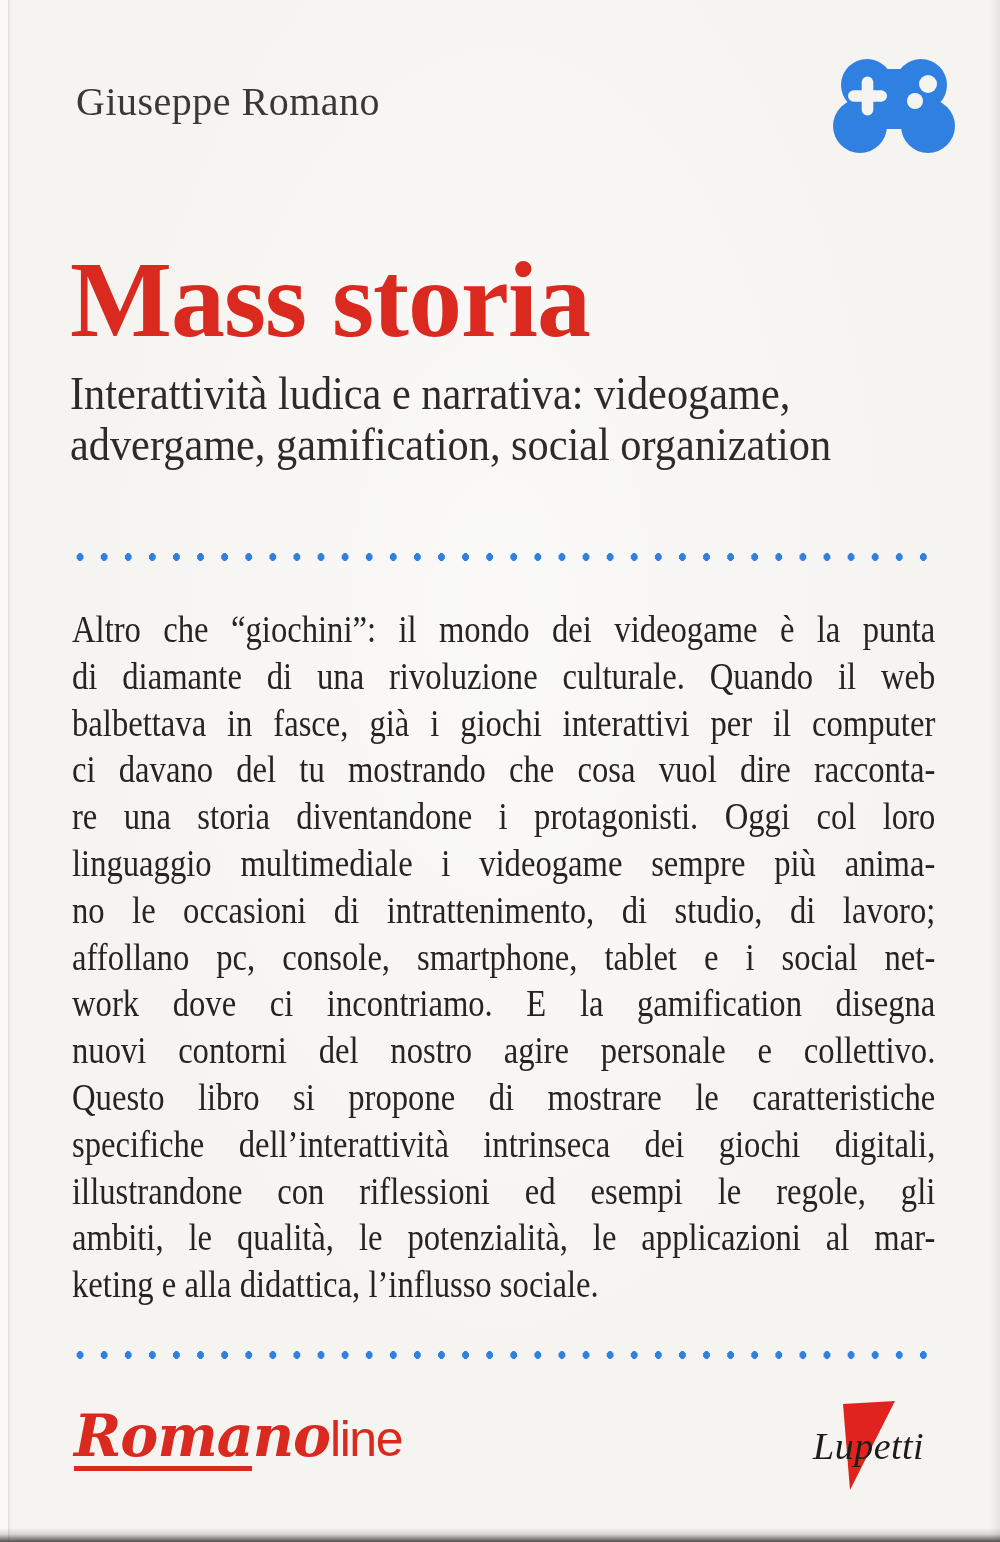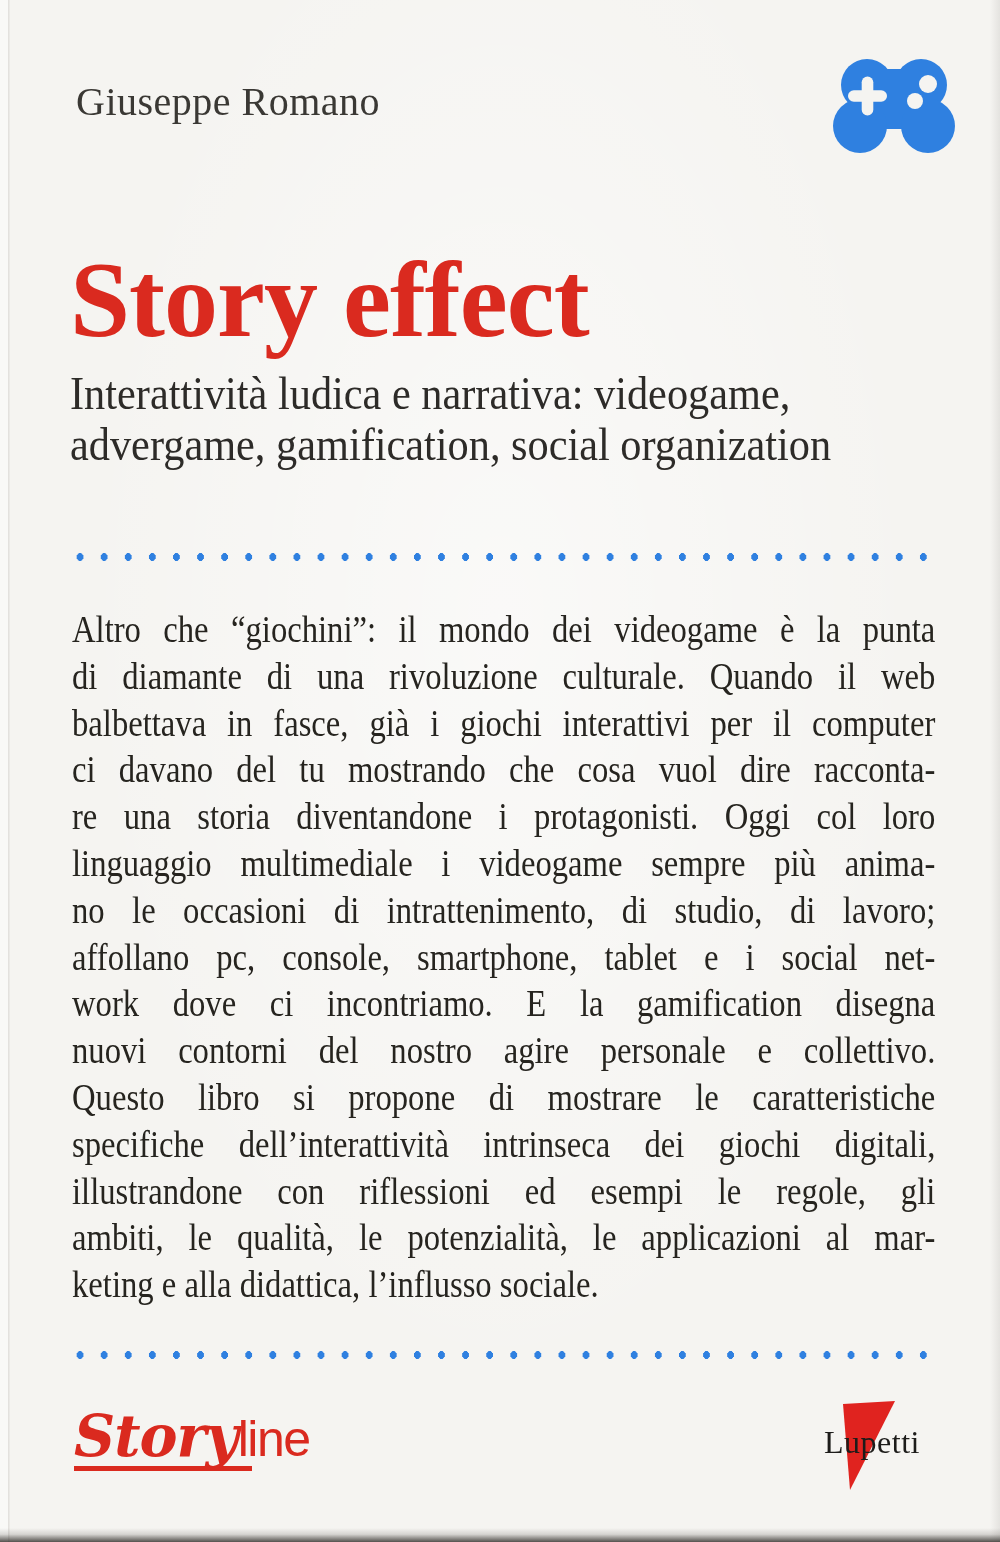--- a/index.html
+++ b/index.html
@@ -69,22 +69,22 @@
   .storyline .sans{
     font-family:"Liberation Sans","DejaVu Sans",sans-serif;
     font-weight:400;font-size:50px;letter-spacing:-1.5px;
   }
   .storyline .rule{position:absolute;left:0;top:64px;width:178px;height:5px;background:var(--red);}
 
   .publisher{position:absolute;left:806px;top:1396px;width:130px;height:100px;}
   .publisher svg{position:absolute;left:0;top:0;width:130px;height:100px;}
   .publisher .tri{fill:#e0231f;}
   .publisher .name{
-    position:absolute;left:18px;top:28px;
-    font-size:32px;color:#1d1c1a;letter-spacing:0.5px;
+    position:absolute;left:7px;top:28px;
+    font-size:38px;color:#1d1c1a;letter-spacing:0.5px;font-style:italic;
   }
 </style>
 </head>
 <body>
 
 <div class="cover">
 
   <div class="author">Giuseppe Romano</div>
 
   <svg class="gamepad" viewBox="0 0 122 98" aria-hidden="true">
@@ -96,21 +96,21 @@
       <circle cx="95" cy="69" r="27"></circle>
     </g>
     <g class="cut">
       <rect x="15" y="33.2" width="39" height="11.6" rx="5.8"></rect>
       <rect x="28.7" y="19.5" width="11.6" height="39" rx="5.8"></rect>
       <circle cx="95" cy="27" r="9"></circle>
       <circle cx="82" cy="44" r="8"></circle>
     </g>
   </svg>
 
-  <h1 class="title">Story effect</h1>
+  <h1 class="title">Mass storia</h1>
 
   <div class="subtitle">
     <div>Interattività ludica e narrativa: videogame,</div>
     <div>advergame, gamification, social organization</div>
   </div>
 
   <div class="dotted top"></div>
 
   <div class="blurb">
     <div class="bline">Altro che “giochini”: il mondo dei videogame è la punta</div>
@@ -126,21 +126,21 @@
     <div class="bline">Questo libro si propone di mostrare le caratteristiche</div>
     <div class="bline">specifiche dell’interattività intrinseca dei giochi digitali,</div>
     <div class="bline">illustrandone con riflessioni ed esempi le regole, gli</div>
     <div class="bline">ambiti, le qualità, le potenzialità, le applicazioni al mar-</div>
     <div class="bline last">keting e alla didattica, l’influsso sociale.</div>
   </div>
 
   <div class="dotted bottom"></div>
 
   <div class="storyline">
-    <span class="script">Story</span><span class="sans">line</span>
+    <span class="script">Romano</span><span class="sans">line</span>
     <div class="rule"></div>
   </div>
 
   <div class="publisher">
     <svg viewBox="0 0 130 100" aria-hidden="true">
       <polygon class="tri" points="37,8 89,5 44,94"></polygon>
     </svg>
     <span class="name">Lupetti</span>
   </div>
 

